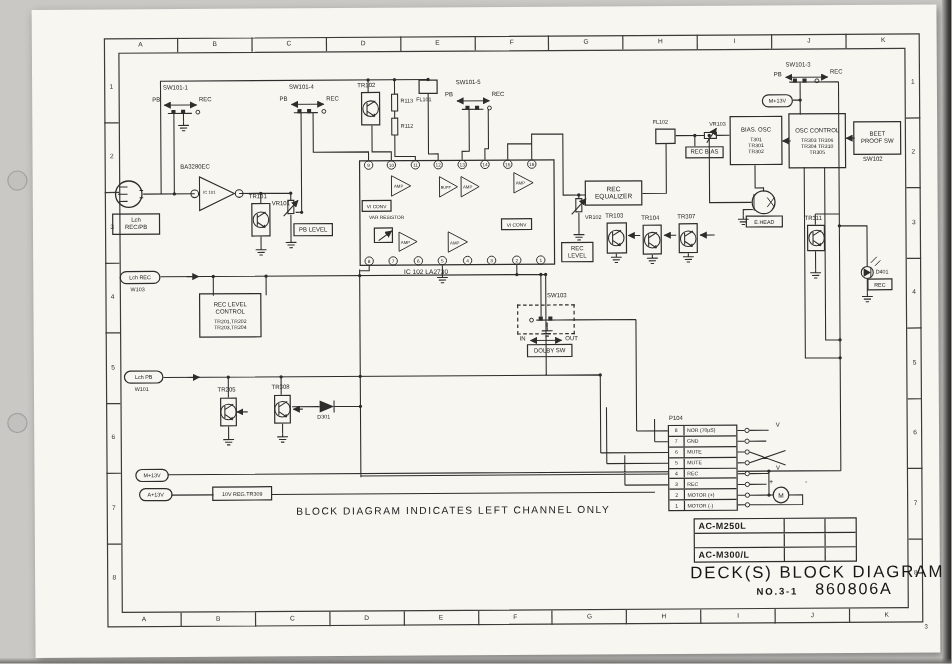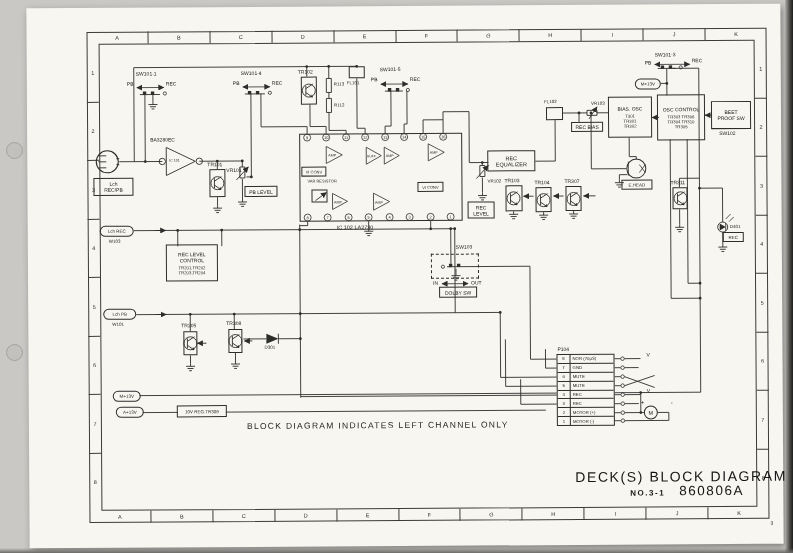--- a/index.html
+++ b/index.html
@@ -531,20 +531,37 @@
         <div class="crow">
             <div class="cno">1</div>
             <div class="clbl">MOTOR (-)</div>
           </div>
       </div>
       <div class="l f5" style="left:646px;top:354px;">V</div>
       <div class="l f5" style="left:646px;top:390px;">V</div>
       <div class="l f6" style="left:640px;top:401px;">+</div>
       <div class="l f6" style="left:670px;top:401px;">-</div>
 
+      <div id="tb">
+        <div class="tbr">
+            <div class="tbc1">AC-M250L</div>
+            <div class="tbc2"></div>
+            <div class="tbc3"></div>
+          </div>
+        <div class="tbr">
+            <div class="tbc1"></div>
+            <div class="tbc2"></div>
+            <div class="tbc3"></div>
+          </div>
+        <div class="tbr">
+            <div class="tbc1">AC-M300/L</div>
+            <div class="tbc2"></div>
+            <div class="tbc3"></div>
+          </div>
+      </div>
       <div class="title">DECK(S) BLOCK  DIAGRAM</div>
       <div class="nolabel">NO.3-1</div>
       <div class="docno">860806A</div>
 
     </div>
   </div>
 
   <div class="edge-r"></div>
   <div class="edge-b"></div>
 </div>

